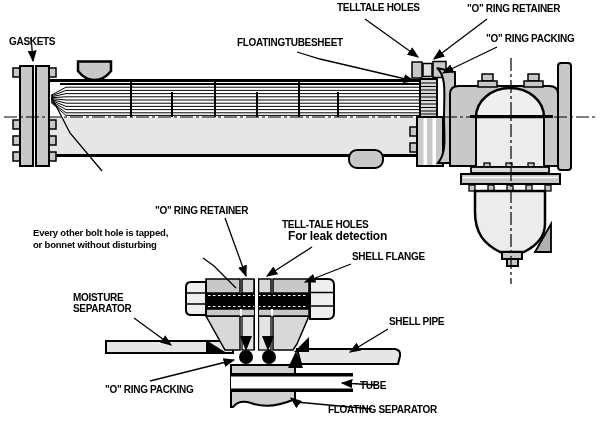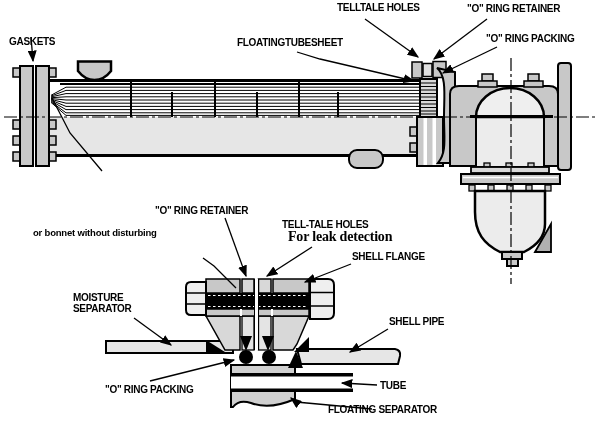--- a/index.html
+++ b/index.html
@@ -1,21 +1,21 @@
 <!DOCTYPE html>
 <html><head>
 <meta charset="utf-8">
 <style>
   html,body{margin:0;padding:0;background:#fff;}
   #stage{position:relative;width:600px;height:422px;background:#fff;overflow:hidden;
          font-family:"Liberation Sans",sans-serif;}
   #stage svg{position:absolute;left:0;top:0;}
   .lbl{position:absolute;font:bold 10px "Liberation Sans",sans-serif;letter-spacing:-0.3px;
        color:#000;white-space:nowrap;line-height:11px;}
-  .lbl.small{font-size:14px;letter-spacing:-0.2px;font-family:Liberation Serif, serif;}
+  .lbl.small{font-size:12px;letter-spacing:-0.2px;}
   .note{position:absolute;font:bold 9.5px "Liberation Sans",sans-serif;letter-spacing:-0.2px;
         color:#000;line-height:11.8px;white-space:nowrap;}
 </style>
 </head>
 <body>
 
 <div id="stage">
 
 <svg width="600" height="422" viewBox="0 0 600 422">
   <defs>
@@ -241,26 +241,27 @@
   <div class="lbl" style="left:337px;top:2px">TELLTALE HOLES</div>
   <div class="lbl" style="left:467px;top:3px">"O" RING RETAINER</div>
   <div class="lbl" style="left:237px;top:37px">FLOATINGTUBESHEET</div>
   <div class="lbl" style="left:486px;top:33px">"O" RING PACKING</div>
 
   <div class="lbl" style="left:155px;top:205px">"O" RING RETAINER</div>
   <div class="lbl" style="left:282px;top:219px">TELL-TALE HOLES</div>
   <div class="lbl small" style="left:288px;top:231px">For leak detection</div>
 
   <div class="note" style="left:33px;top:227px">
+    <div>Every other bolt hole is tapped,</div>
     <div>or bonnet without disturbing</div>
   </div>
 
   <div class="lbl" style="left:73px;top:292px">
     <div>MOISTURE</div>
     <div>SEPARATOR</div>
   </div>
 
   <div class="lbl" style="left:352px;top:251px">SHELL FLANGE</div>
   <div class="lbl" style="left:389px;top:316px">SHELL PIPE</div>
   <div class="lbl" style="left:105px;top:384px">"O" RING PACKING</div>
-  <div class="lbl" style="left:380px;top:380px">TUBE</div>
+  <div class="lbl" style="left:360px;top:380px">TUBE</div>
   <div class="lbl" style="left:328px;top:404px">FLOATING SEPARATOR</div>
 </div>
 
 </body></html>

